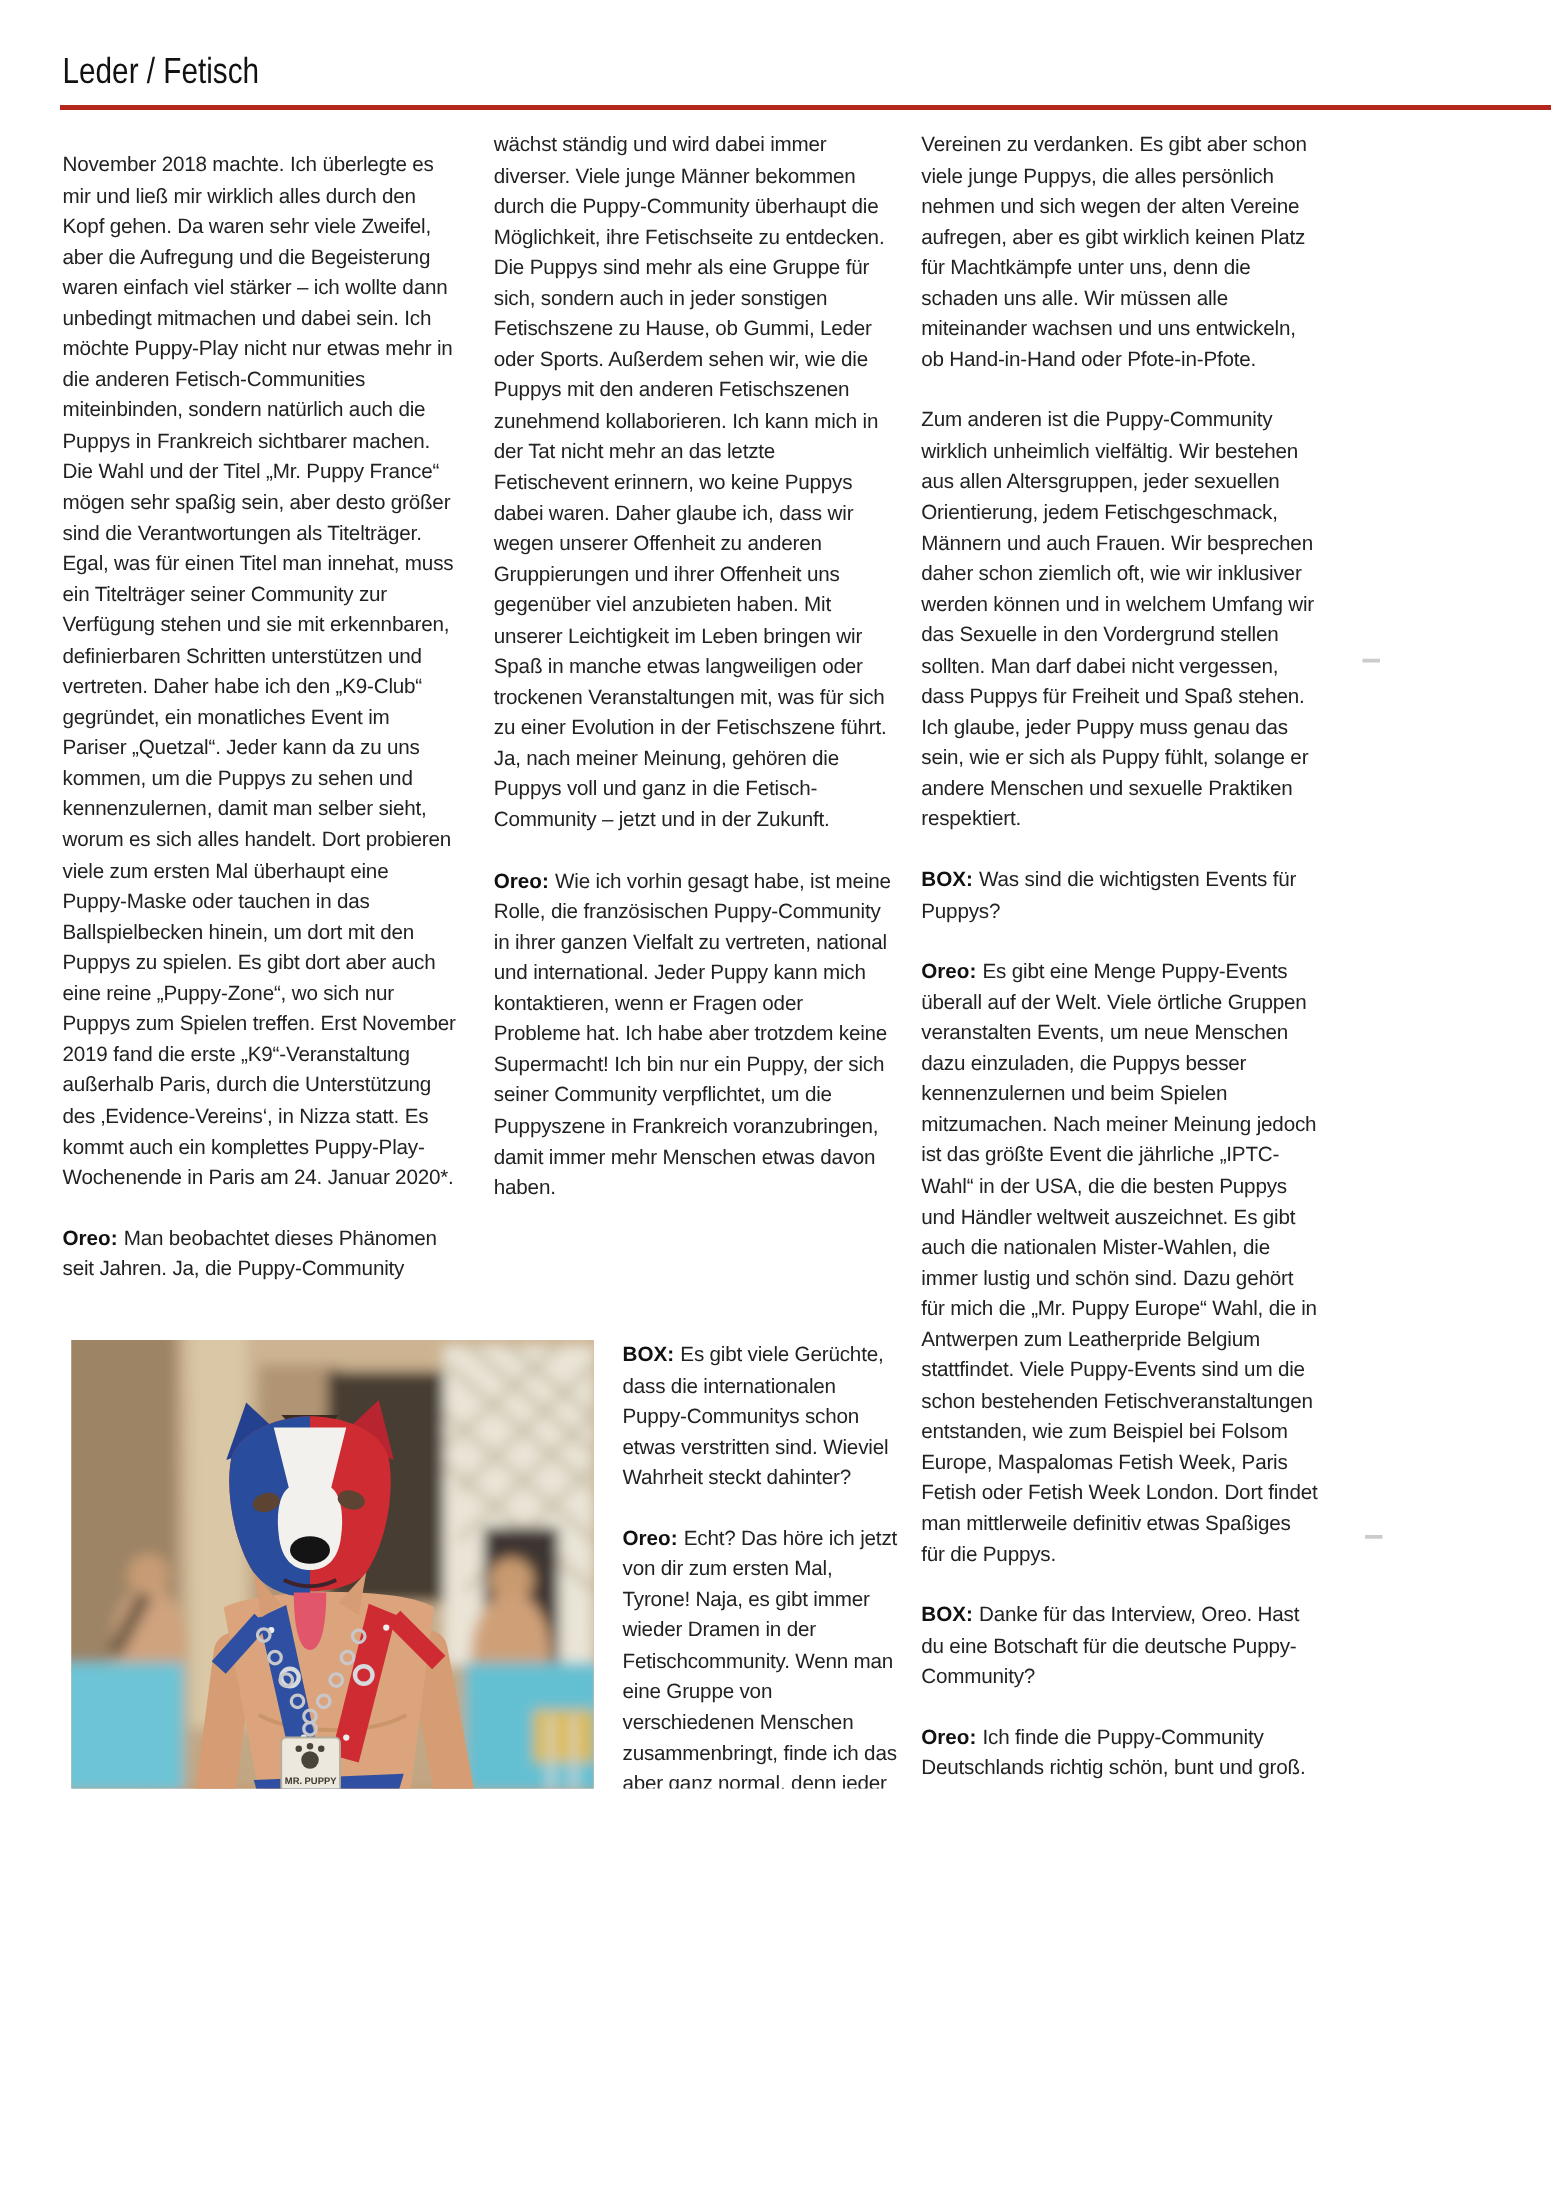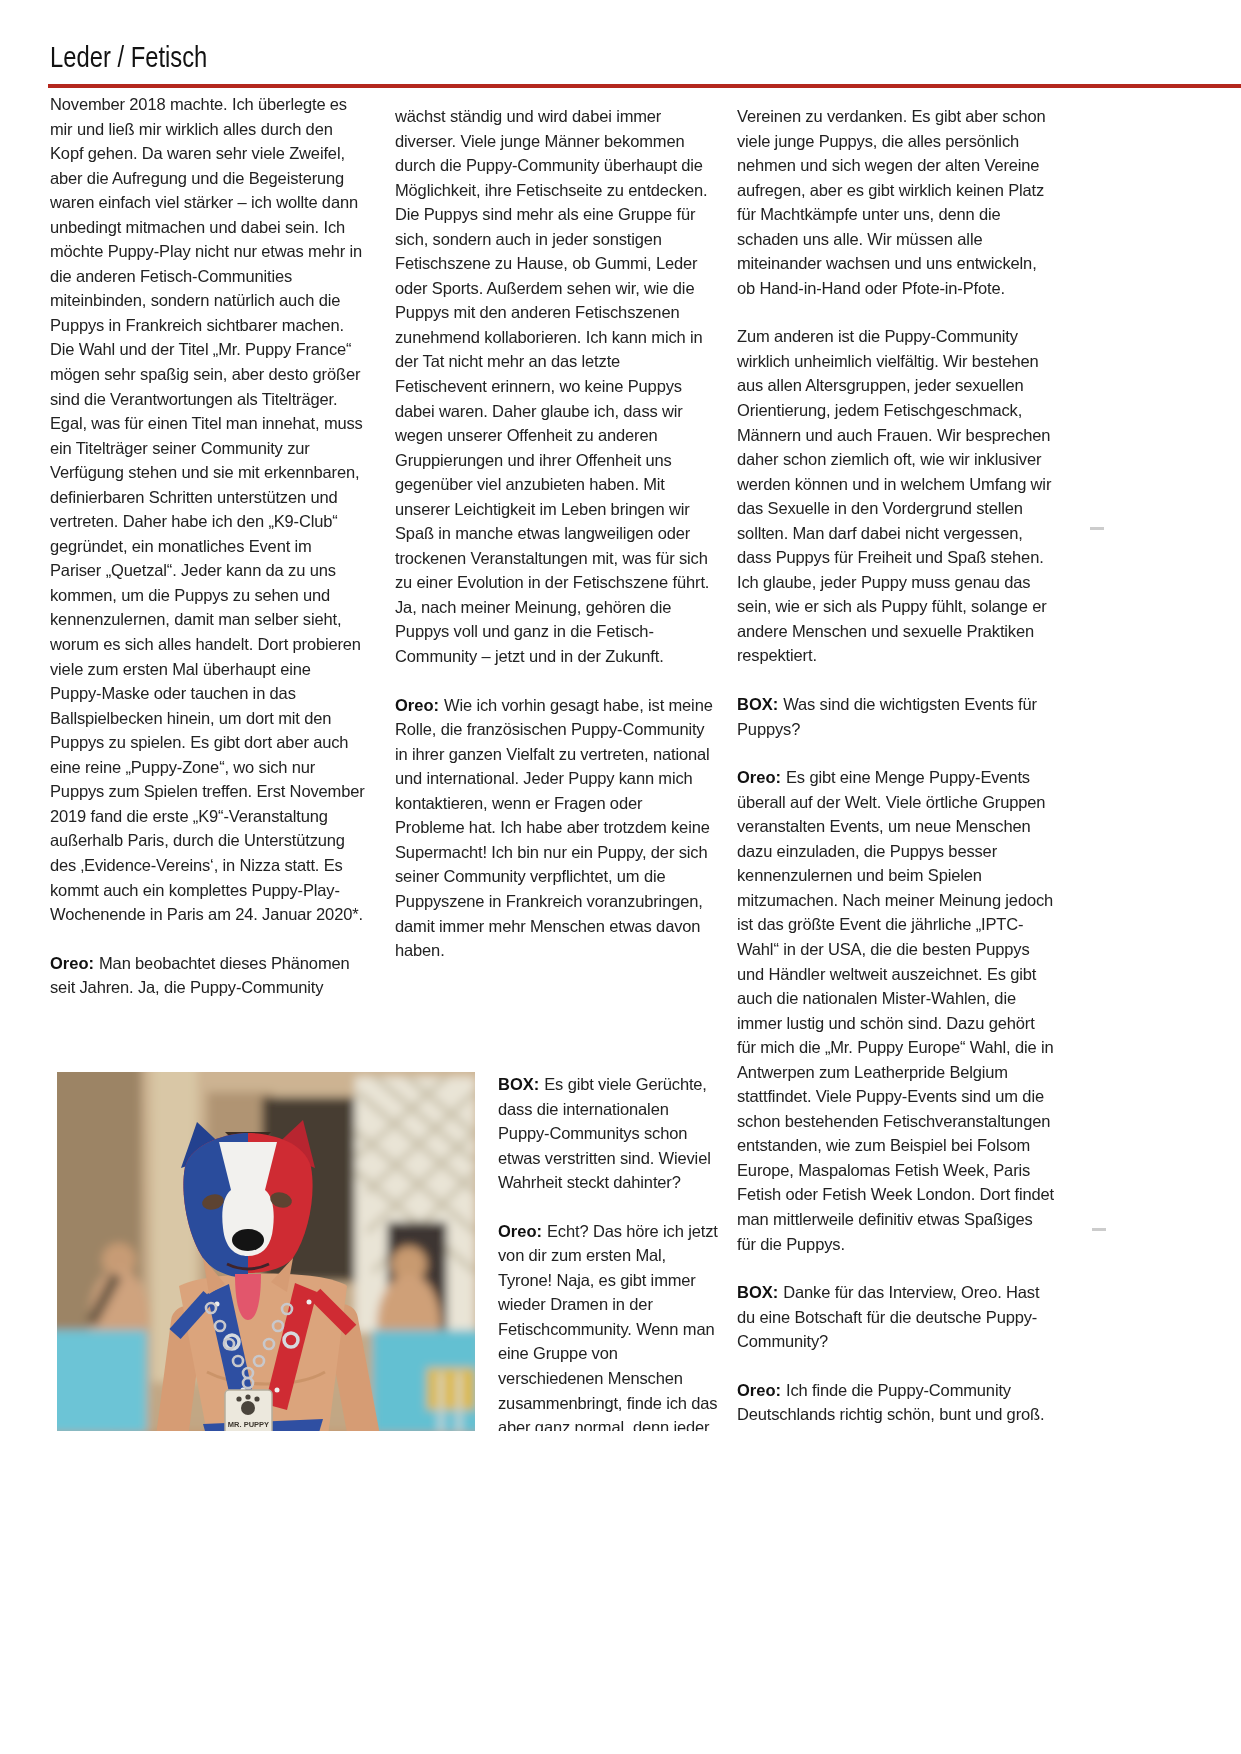--- a/index.html
+++ b/index.html
@@ -21,21 +21,21 @@
   .edge-mark{position:absolute;width:14px;height:3px;background:#cccccc;}
 </style>
 </head>
 <body>
 
 <div class="page">
 
   <div class="section-title">Leder / Fetisch</div>
   <div class="rule"></div>
 
-  <div class="col" style="left:50px;top:92px;width:316px">
+  <div class="col" style="left:50px;top:120px;width:316px">
     <p class="body">November 2018 machte. Ich überlegte es mir und ließ mir wirklich alles durch den Kopf gehen. Da waren sehr viele Zweifel, aber die Aufregung und die Begeisterung waren einfach viel stärker – ich wollte dann unbedingt mitmachen und dabei sein. Ich möchte Puppy-Play nicht nur etwas mehr in die anderen Fetisch-Communities miteinbinden, sondern natürlich auch die Puppys in Frankreich sichtbarer machen. Die Wahl und der Titel „Mr. Puppy France“ mögen sehr spaßig sein, aber desto größer sind die Verantwortungen als Titelträger. Egal, was für einen Titel man innehat, muss ein Titelträger seiner Community zur Verfügung stehen und sie mit erkennbaren, definierbaren Schritten unterstützen und vertreten. Daher habe ich den „K9-Club“ gegründet, ein monatliches Event im Pariser „Quetzal“. Jeder kann da zu uns kommen, um die Puppys zu sehen und kennenzulernen, damit man selber sieht, worum es sich alles handelt. Dort probieren viele zum ersten Mal überhaupt eine Puppy-Maske oder tauchen in das Ballspielbecken hinein, um dort mit den Puppys zu spielen. Es gibt dort aber auch eine reine „Puppy-Zone“, wo sich nur Puppys zum Spielen treffen. Erst November 2019 fand die erste „K9“-Veranstaltung außerhalb Paris, durch die Unterstützung des ‚Evidence-Vereins‘, in Nizza statt. Es kommt auch ein komplettes Puppy-Play-Wochenende in Paris am 24. Januar 2020*.</p>
     <p class="qa"><b>Oreo:</b><span>Man beobachtet dieses Phänomen seit Jahren. Ja, die Puppy-Community</span></p>
   </div>
 
   <div class="col" style="left:395px;top:104px;width:320px">
     <p class="body">wächst ständig und wird dabei immer diverser. Viele junge Männer bekommen durch die Puppy-Community überhaupt die Möglichkeit, ihre Fetischseite zu entdecken. Die Puppys sind mehr als eine Gruppe für sich, sondern auch in jeder sonstigen Fetischszene zu Hause, ob Gummi, Leder oder Sports. Außerdem sehen wir, wie die Puppys mit den anderen Fetischszenen zunehmend kollaborieren. Ich kann mich in der Tat nicht mehr an das letzte Fetischevent erinnern, wo keine Puppys dabei waren. Daher glaube ich, dass wir wegen unserer Offenheit zu anderen Gruppierungen und ihrer Offenheit uns gegenüber viel anzubieten haben. Mit unserer Leichtigkeit im Leben bringen wir Spaß in manche etwas langweiligen oder trockenen Veranstaltungen mit, was für sich zu einer Evolution in der Fetischszene führt. Ja, nach meiner Meinung, gehören die Puppys voll und ganz in die Fetisch-Community – jetzt und in der Zukunft.</p>
     <p class="qa"><b>Oreo:</b><span>Wie ich vorhin gesagt habe, ist meine Rolle, die französischen Puppy-Community in ihrer ganzen Vielfalt zu vertreten, national und international. Jeder Puppy kann mich kontaktieren, wenn er Fragen oder Probleme hat. Ich habe aber trotzdem keine Supermacht! Ich bin nur ein Puppy, der sich seiner Community verpflichtet, um die Puppyszene in Frankreich voranzubringen, damit immer mehr Menschen etwas davon haben.</span></p>
   </div>
 
   <div class="col" style="left:498px;top:1072px;width:226px">

